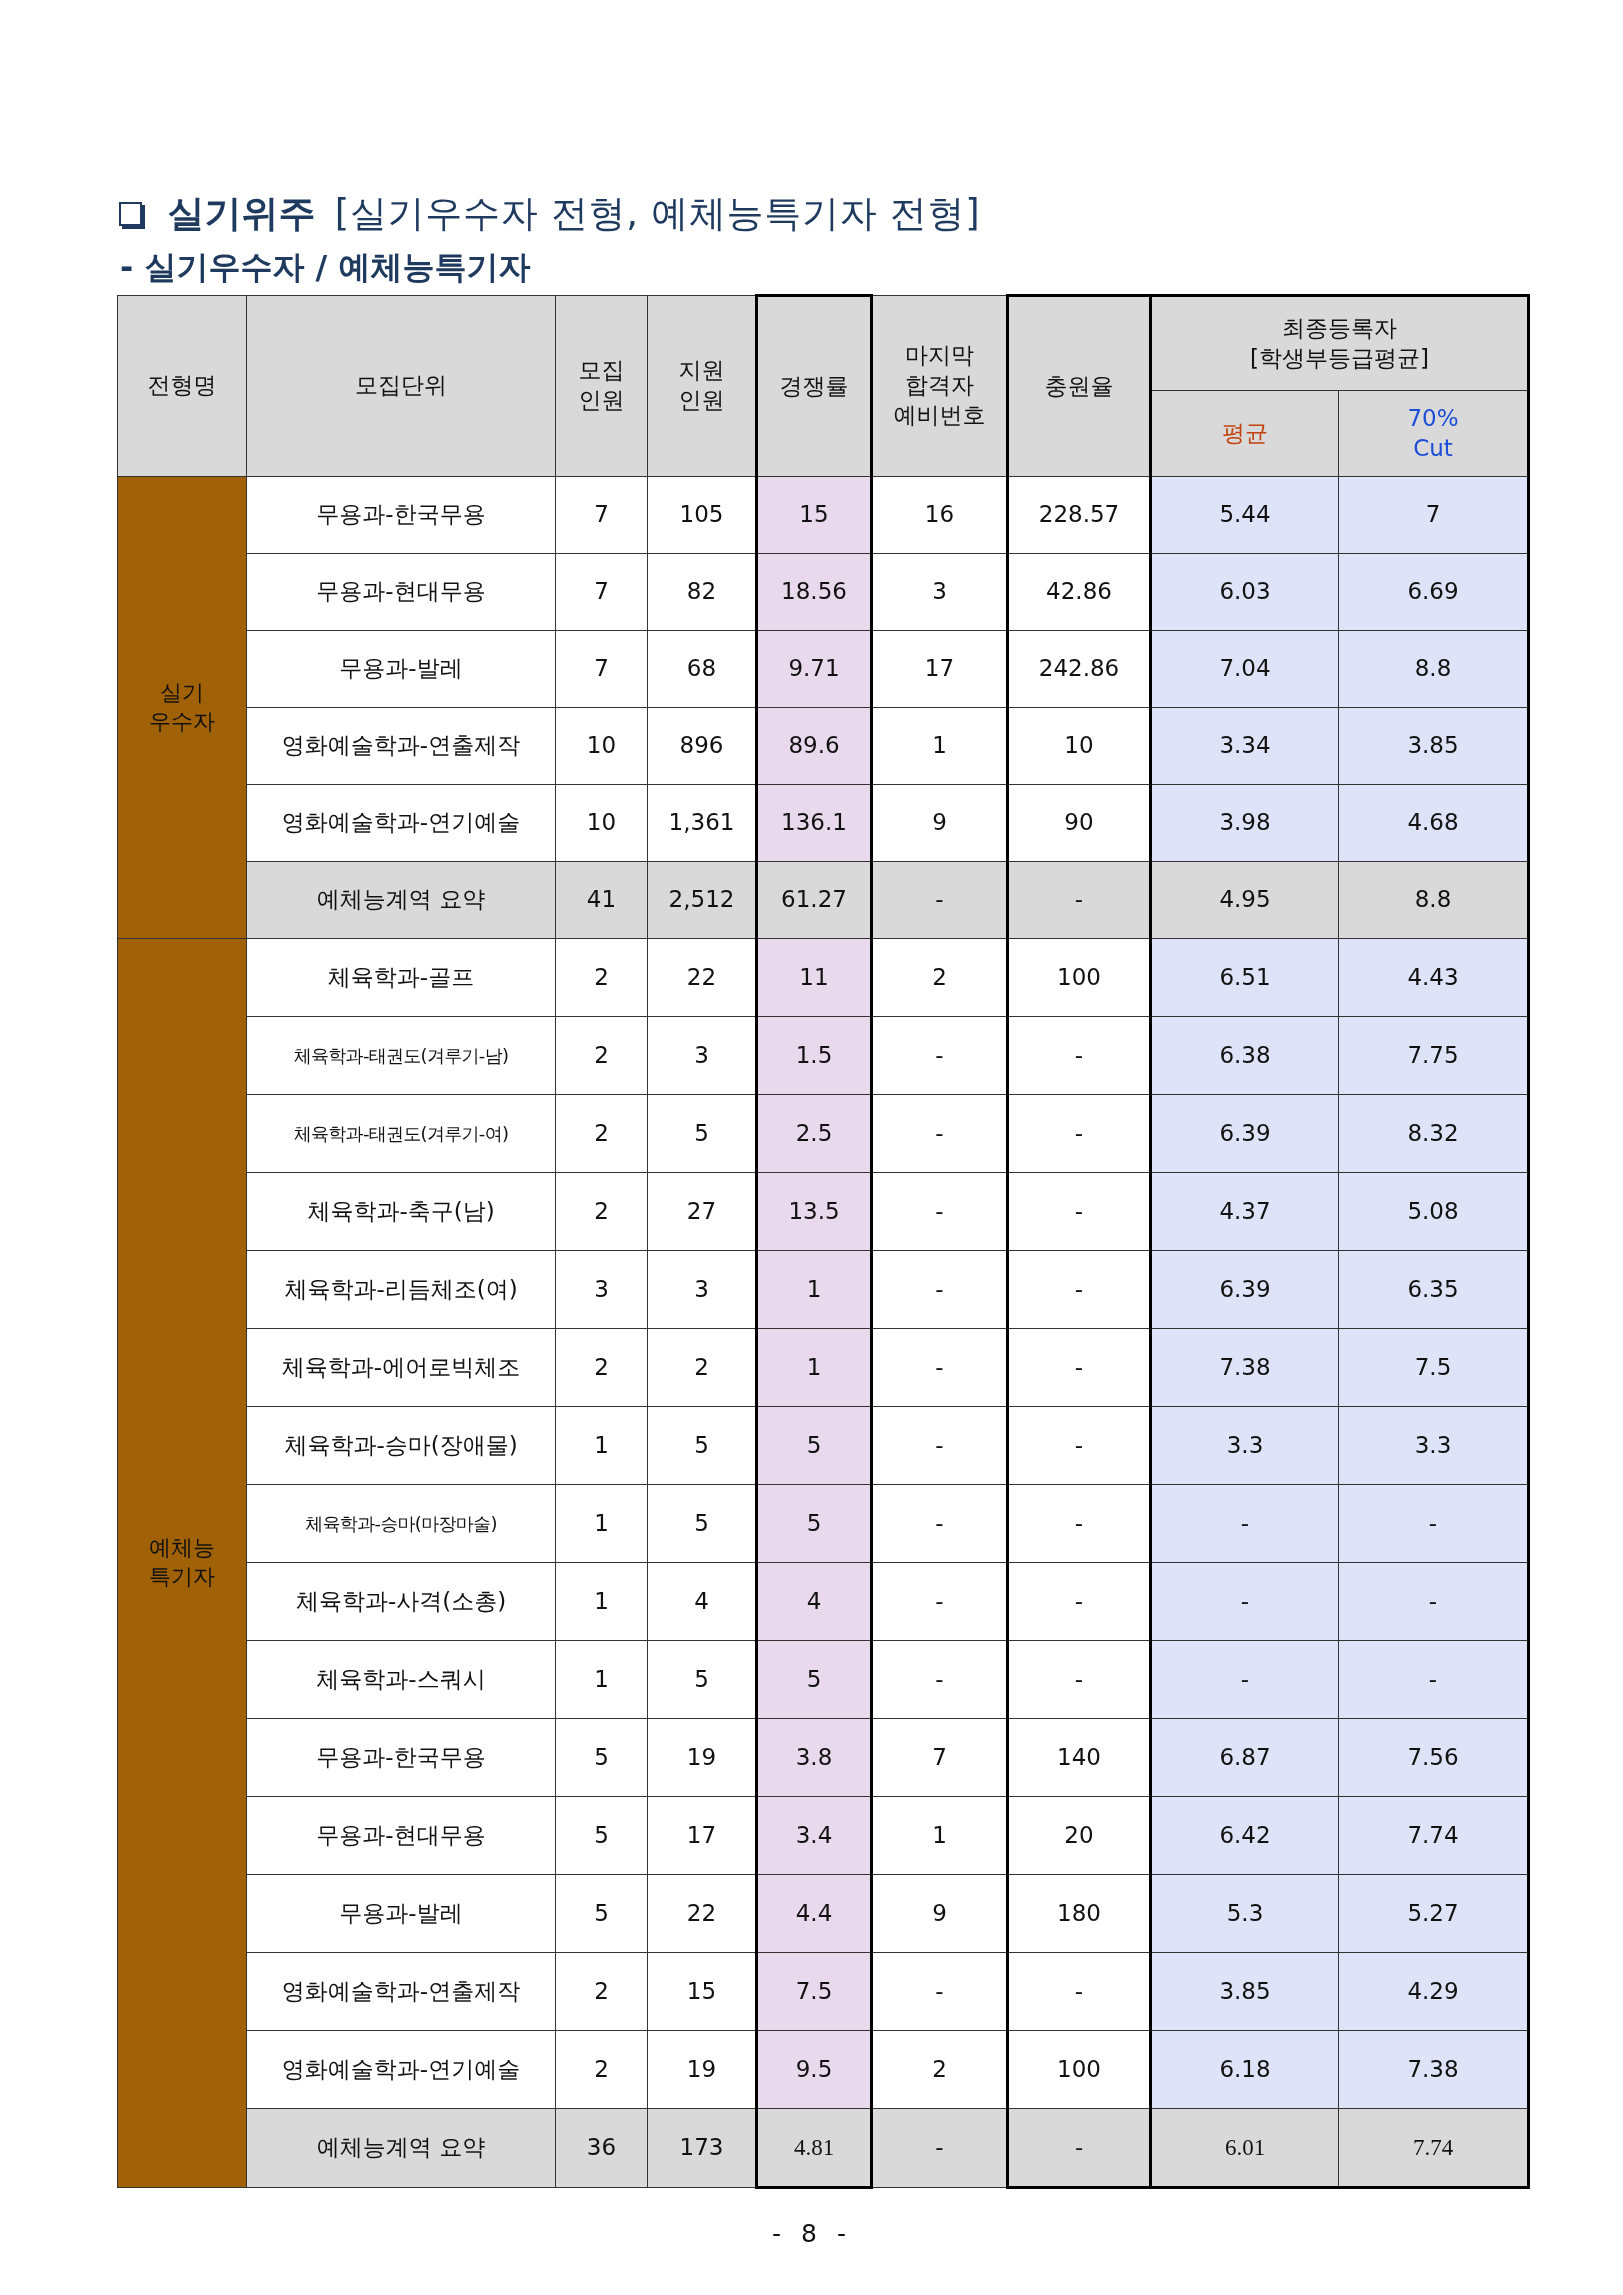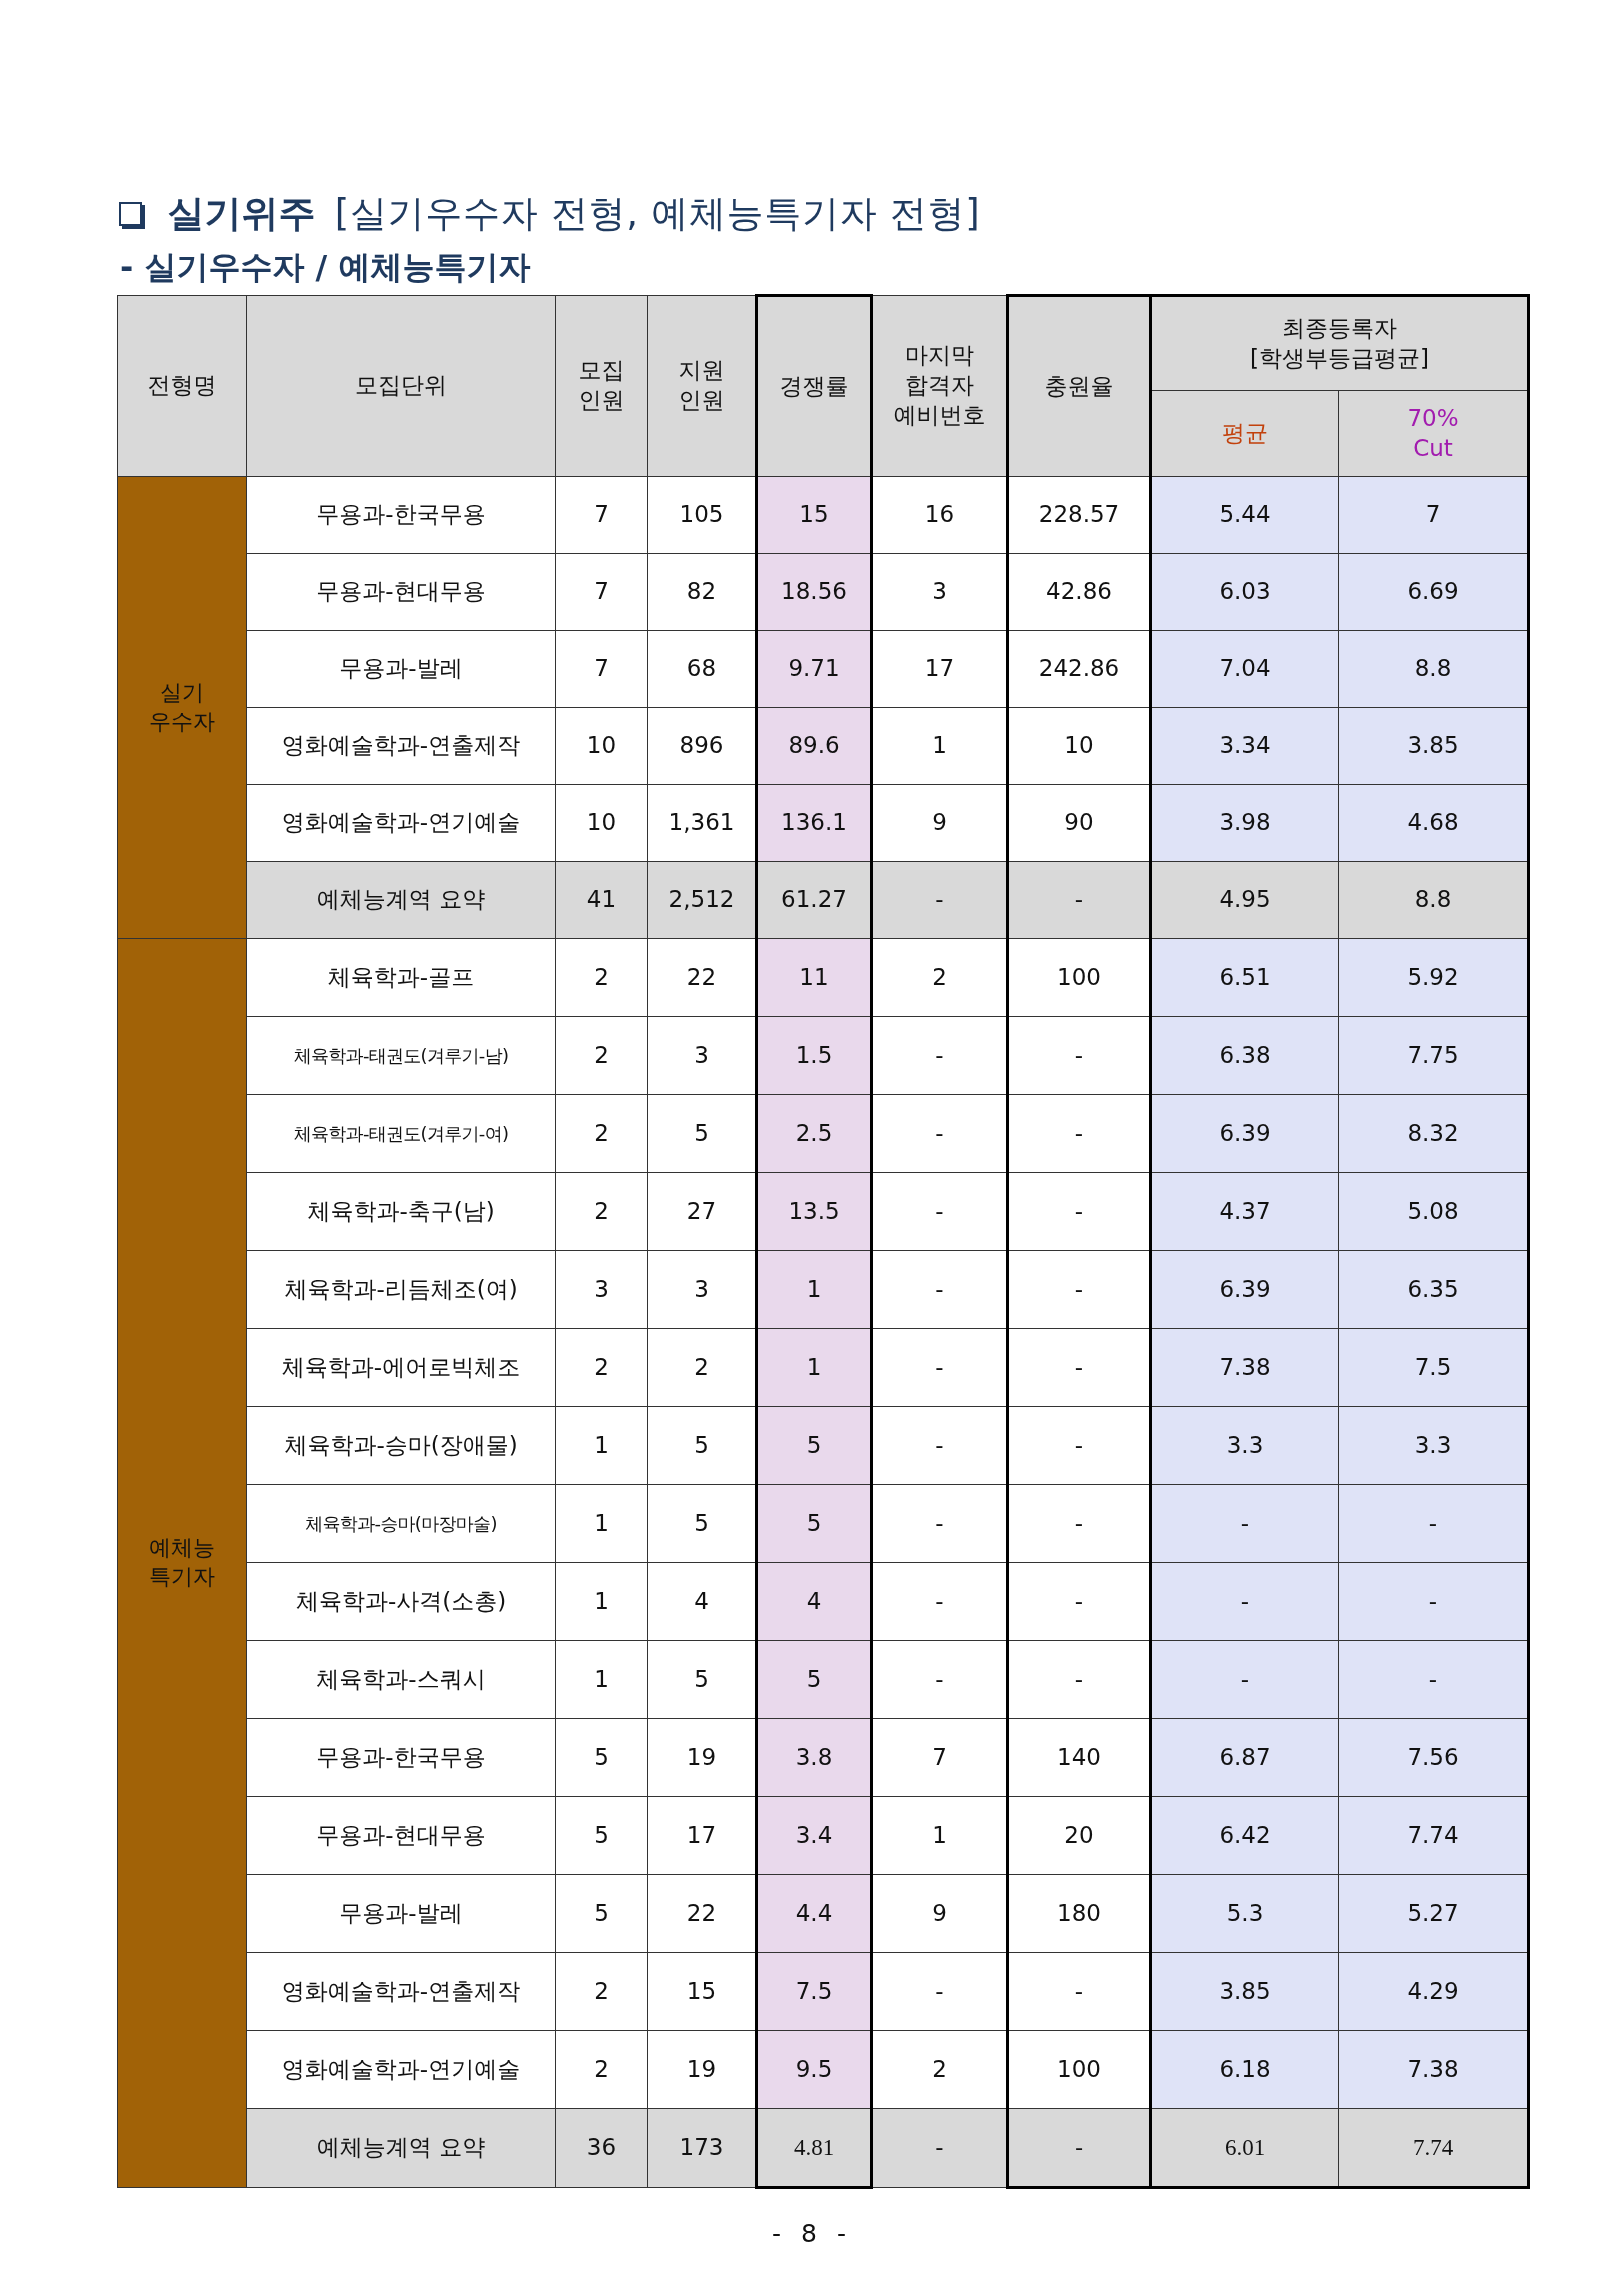--- a/index.html
+++ b/index.html
@@ -26,21 +26,21 @@
     border-collapse: collapse; table-layout: fixed; font-size: 23px;
   }
   table.grid td, table.grid th {
     border: 1.5px solid #333; text-align: center; vertical-align: middle;
     padding: 0; font-weight: normal; line-height: 1.3;
   }
   table.grid thead th { background: #d9d9d9; font-size: 23px; }
   .h-top { height: 95px; }
   .h-bot { height: 86px; }
   .red { color: #c2410c; }
-  .blue { color: #a21caf; }
+  .blue { color: #1d4ed8; }
   .pink { background: #e9d9ec; }
   .lav { background: #dfe3f7; }
   .sumrow td { background: #d9d9d9; }
   tr.g1 td { height: 76px; }
   tr.g2 td { height: 77px; }
   .thickL { border-left: 3.7px solid #000 !important; }
   .thickR { border-right: 3.7px solid #000 !important; }
   .thickT { border-top: 3.7px solid #000 !important; }
   .thickB { border-bottom: 3.7px solid #000 !important; font-family: Liberation Serif, serif; }
   .small { font-size: 18px; letter-spacing: -0.7px; }
@@ -152,21 +152,21 @@
       </tr>
       <tr class="g2">
         <td rowspan="16" class="group-cell"><span class="ml">예체능<br>특기자</span></td>
         <td class="">체육학과-골프</td>
         <td class="">2</td>
         <td class="">22</td>
         <td class="pink thickL thickR">11</td>
         <td class="">2</td>
         <td class="thickL thickR">100</td>
         <td class="lav thickL">6.51</td>
-        <td class="lav thickR">5.92</td>
+        <td class="lav thickR">4.43</td>
       </tr>
       <tr class="g2">
         <td class="small">체육학과-태권도(겨루기-남)</td>
         <td class="">2</td>
         <td class="">3</td>
         <td class="pink thickL thickR">1.5</td>
         <td class="">-</td>
         <td class="thickL thickR">-</td>
         <td class="lav thickL">6.38</td>
         <td class="lav thickR">7.75</td>

